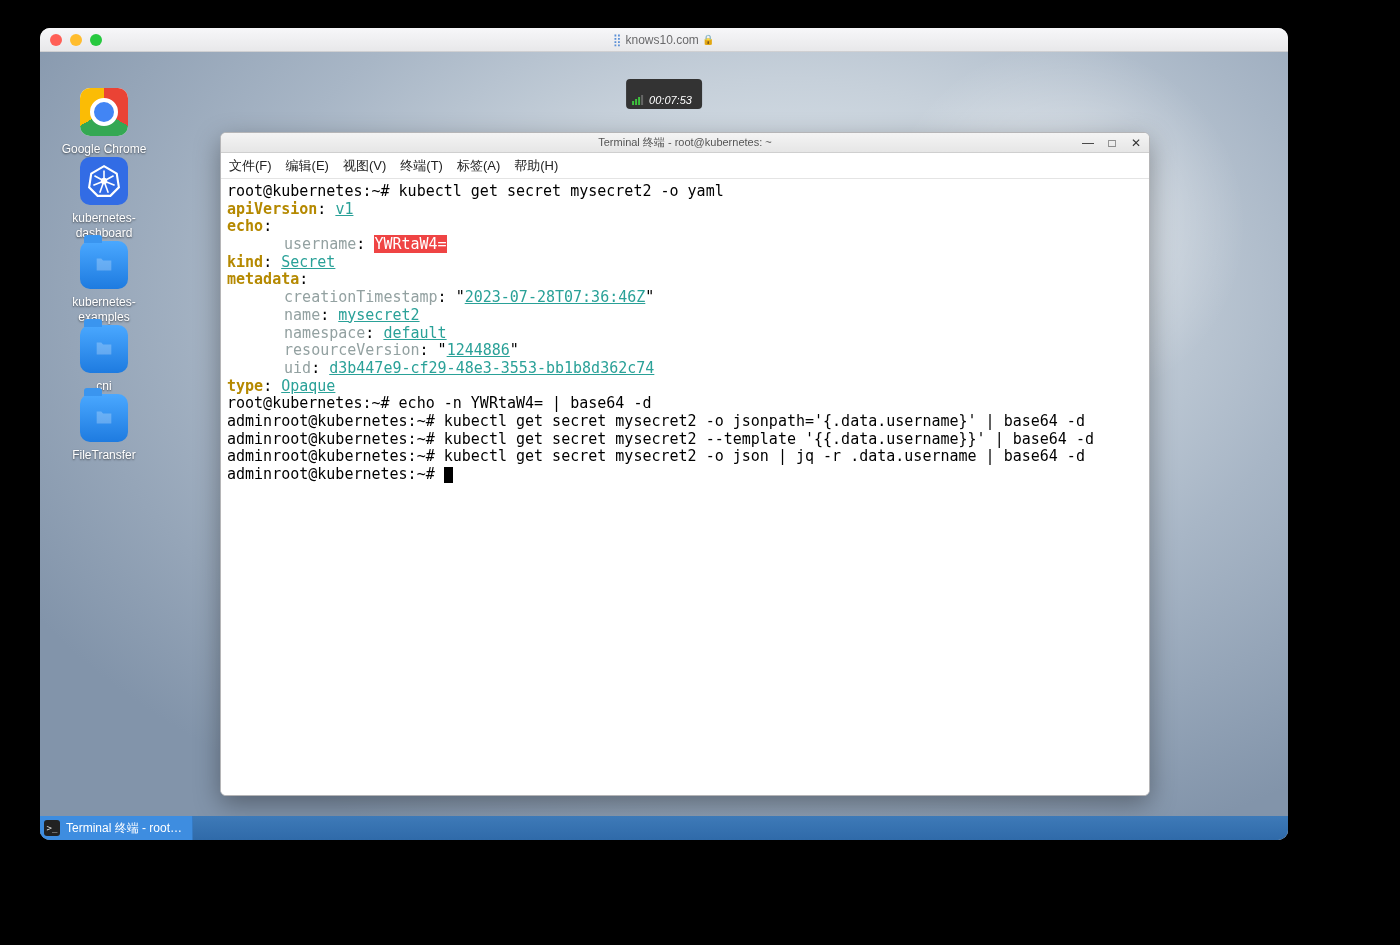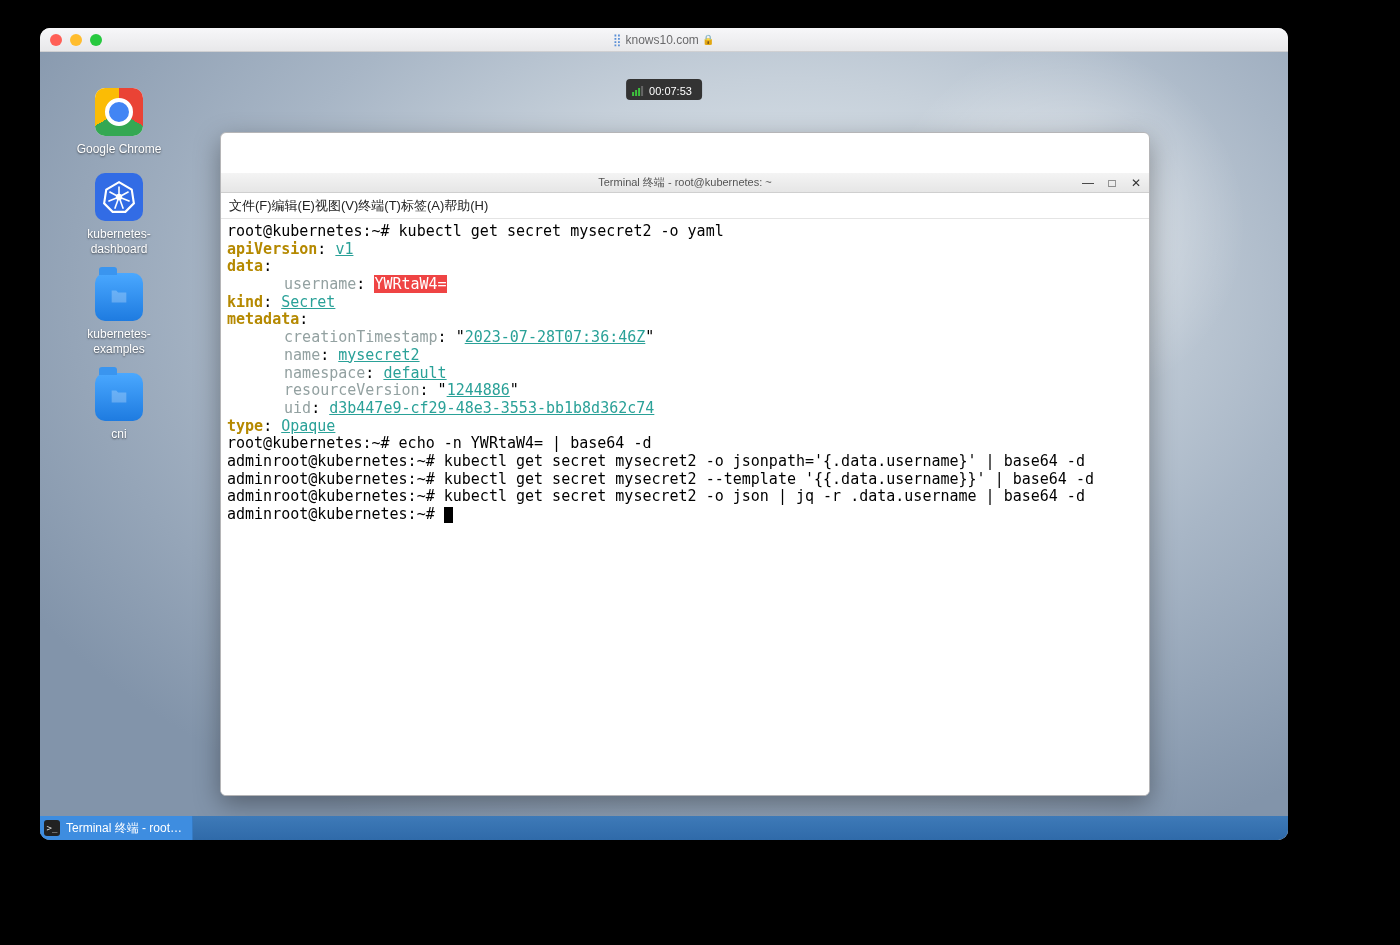--- a/index.html
+++ b/index.html
@@ -35,23 +35,24 @@
 .tl-dot.green { background: #27c93f; }
 .mac-url {
   position: absolute; left: 50%; transform: translateX(-50%);
   font-size: 12px; color: #6a6a6c;
   display: flex; align-items: center; gap: 4px;
 }
 .lock-icon { font-size: 10px; color: #8a8a8c; }
 .timer-pill {
   position: absolute; top: 27px; left: 50%; transform: translateX(-50%);
   background: #333; color: #fff; font-size: 11px;
-  padding: 6px 10px 3px 6px; border-radius: 4px;
+  padding: 15px 10px 3px 6px; border-radius: 4px;
   display: flex; align-items: center; gap: 6px;
   z-index: 5;
+  font-style: italic;
 }
 .signal-icon { display: inline-flex; align-items: flex-end; gap: 1px; }
 .signal-icon span { width: 2px; background: #3ec23e; }
 .signal-icon span:nth-child(1){height:4px}
 .signal-icon span:nth-child(2){height:6px}
 .signal-icon span:nth-child(3){height:8px}
 .signal-icon span:nth-child(4){height:10px;background:#666}
 
 .desktop {
   position: absolute; top: 24px; left: 0; right: 0; bottom: 0;
@@ -59,22 +60,22 @@
   overflow: hidden;
 }
 .desktop::before {
   content: ""; position: absolute; inset: 0;
   background:
     radial-gradient(circle 260px at 82% 22%, rgba(255,255,255,0.55), rgba(255,255,255,0) 70%),
     radial-gradient(circle 140px at 30% 70%, rgba(255,255,255,0.25), rgba(255,255,255,0) 70%);
 }
 
 .desktop-icons {
-  position: absolute; top: 36px; left: 24px;
-  display: flex; flex-direction: column; gap: 16px;
+  position: absolute; top: 36px; left: 9px;
+  display: flex; flex-direction: column; 
 }
 .di { width: 110px; text-align: center; color: #fff; font-size: 12px; text-shadow: 0 1px 2px rgba(0,0,0,0.6); }
 .di .glyph { width: 48px; height: 48px; margin: 0 auto 6px; border-radius: 10px; display:flex;align-items:center;justify-content:center; position:relative; }
 .di .label { line-height: 1.25; }
 
 .chrome-glyph { background: #fff; border-radius: 50%; position: relative; overflow: hidden; }
 .chrome-glyph::before { content:""; position:absolute; inset:0; background: conic-gradient(#ea4335 0 120deg,#34a853 120deg 240deg,#fbbc05 240deg 360deg);}
 .chrome-glyph::after { content:""; position:absolute; top:50%;left:50%; width:20px;height:20px;transform:translate(-50%,-50%); background:#4285f4; border:4px solid #fff; border-radius:50%;}
 
 .term-glyph { background:#2b2b2b; color:#fff; font-family:monospace; font-size:18px; }
@@ -95,27 +96,27 @@
   border: 1px solid #b5b5b7;
   border-radius: 6px;
   box-shadow: 0 8px 26px rgba(0,0,0,0.35);
   display:flex; flex-direction:column;
   overflow:hidden;
 }
 .term-titlebar {
   height: 20px; background: linear-gradient(#f4f4f4,#e6e6e6);
   border-bottom:1px solid #cfcfcf;
   display:flex; align-items:center; justify-content:center;
-  position:relative; font-size:11px; color:#555;margin-top:40px;
+  position:relative; font-size:11px; color:#555;
 }
 .term-ctrls { position:absolute; right:6px; top:0; height:100%; display:flex; align-items:center; gap:10px; }
 .term-ctrls span { width:14px;height:14px; display:inline-flex;align-items:center;justify-content:center; font-size:12px; color:#333; cursor:default;}
 
 .term-menu {
-  height: 26px; display:flex; align-items:center; 
+  height: 26px; display:flex; align-items:center; gap:14px;
   padding: 0 8px; font-size: 13px; color:#222;
   border-bottom:1px solid #e4e4e4;
 }
 .term-body {
   flex:1; padding: 4px 6px;
   font-family: "DejaVu Sans Mono","Menlo","Consolas",monospace;
   font-size: 15px; line-height: 1.18;
   color:#000; background:#fff;
   white-space: pre;
   overflow:hidden;
@@ -205,20 +206,28 @@
 examples</div>
       </div>
       <div class="di">
         <div class="glyph folder-glyph">
             <svg viewBox="0 0 24 24">
               <path d="M4 5h5l2 2h9v11H4z" fill="rgba(255,255,255,0.25)"></path>
             </svg>
           </div>
         <div class="label">cni</div>
       </div>
+      <div class="di">
+        <div class="glyph folder-glyph">
+            <svg viewBox="0 0 24 24">
+              <path d="M4 5h5l2 2h9v11H4z" fill="rgba(255,255,255,0.25)"></path>
+            </svg>
+          </div>
+        <div class="label">FileTransfer</div>
+      </div>
     </div>
 
     <div class="term-window">
       <div class="term-titlebar">
         <span>Terminal 终端 - root@kubernetes: ~</span>
         <div class="term-ctrls">
           <span>—</span>
           <span>□</span>
           <span>✕</span>
         </div>
@@ -226,21 +235,21 @@
       <div class="term-menu">
         <span>文件(F)</span>
         <span>编辑(E)</span>
         <span>视图(V)</span>
         <span>终端(T)</span>
         <span>标签(A)</span>
         <span>帮助(H)</span>
       </div>
       <div class="term-body"><span>root@kubernetes:~#</span> <span>kubectl get secret mysecret2 -o yaml</span>
 <span class="k">apiVersion</span>: <span class="s">v1</span>
-<span class="k">data</span>:
+<span class="k">echo</span>:
   <span class="sg">username</span>: <span class="hl">YWRtaW4=</span>
 <span class="k">kind</span>: <span class="s">Secret</span>
 <span class="k">metadata</span>:
   <span class="sg">creationTimestamp</span>: "<span class="s">2023-07-28T07:36:46Z</span>"
   <span class="sg">name</span>: <span class="s">mysecret2</span>
   <span class="sg">namespace</span>: <span class="s">default</span>
   <span class="sg">resourceVersion</span>: "<span class="s">1244886</span>"
   <span class="sg">uid</span>: <span class="s">d3b447e9-cf29-48e3-3553-bb1b8d362c74</span>
 <span class="k">type</span>: <span class="s">Opaque</span>
 <span>root@kubernetes:~#</span> <span>echo -n YWRtaW4= | base64 -d</span>

